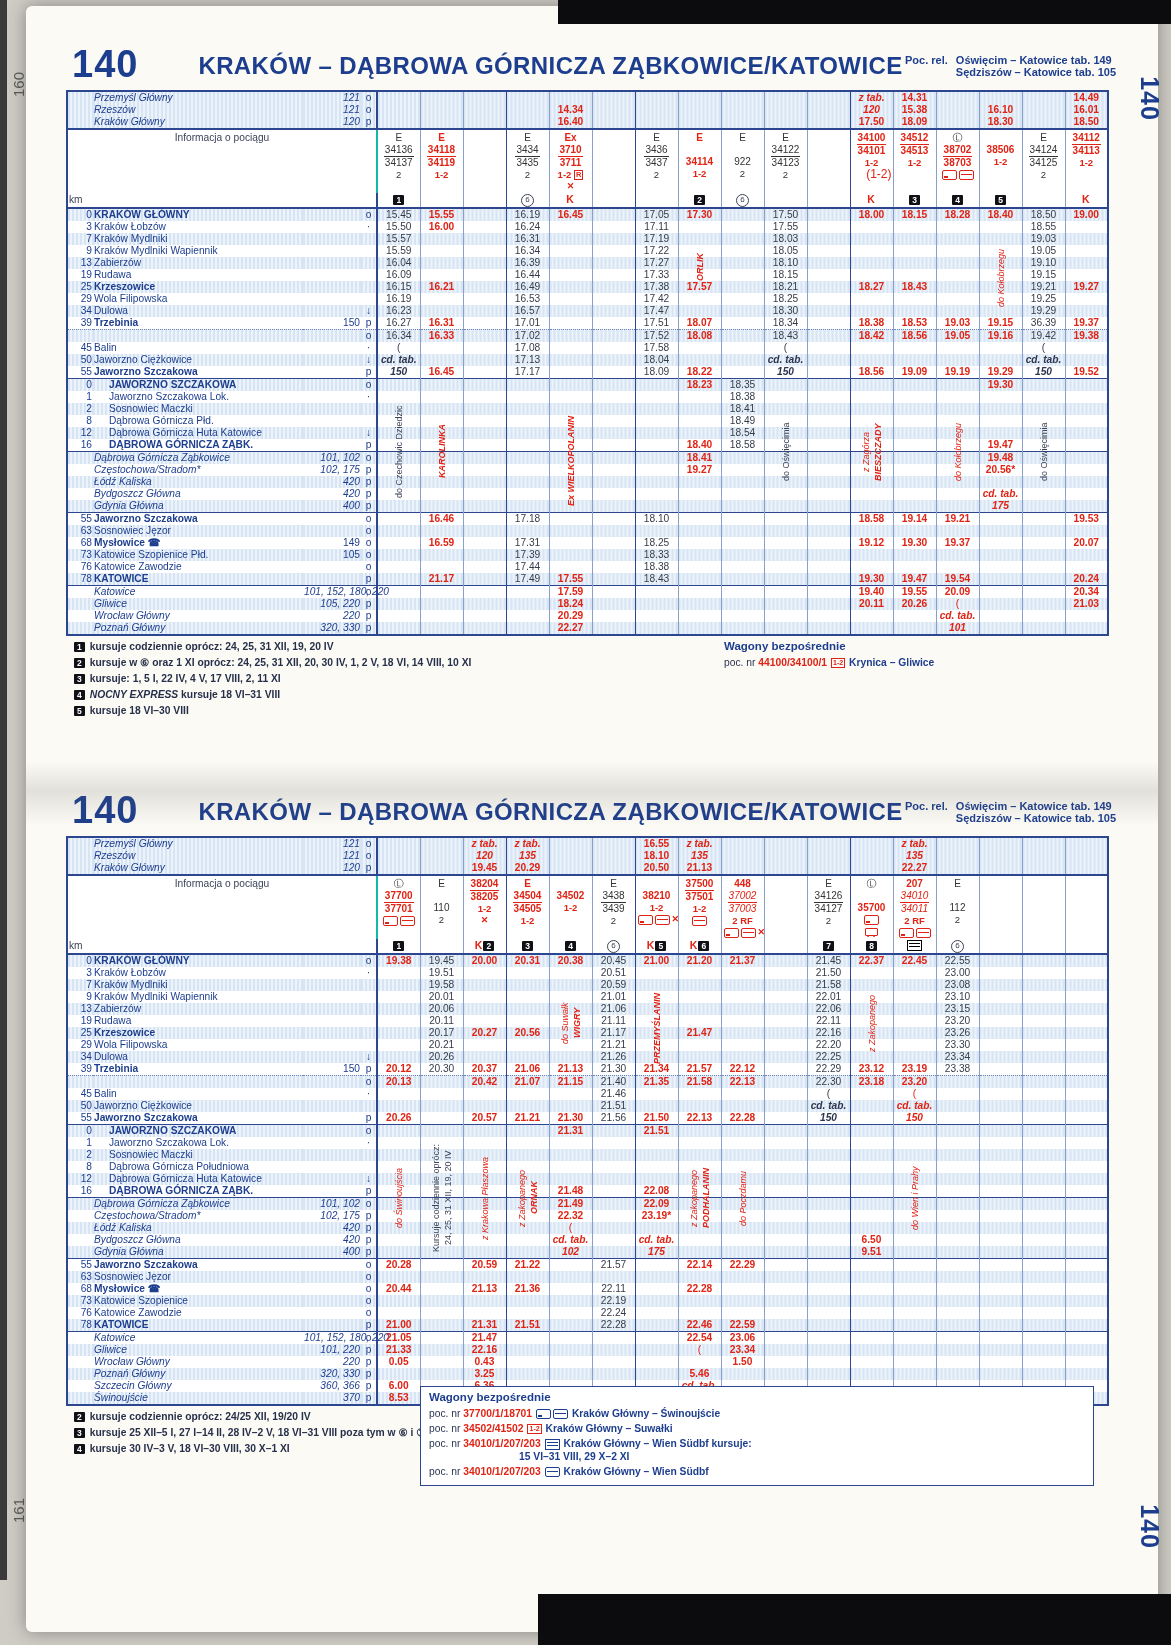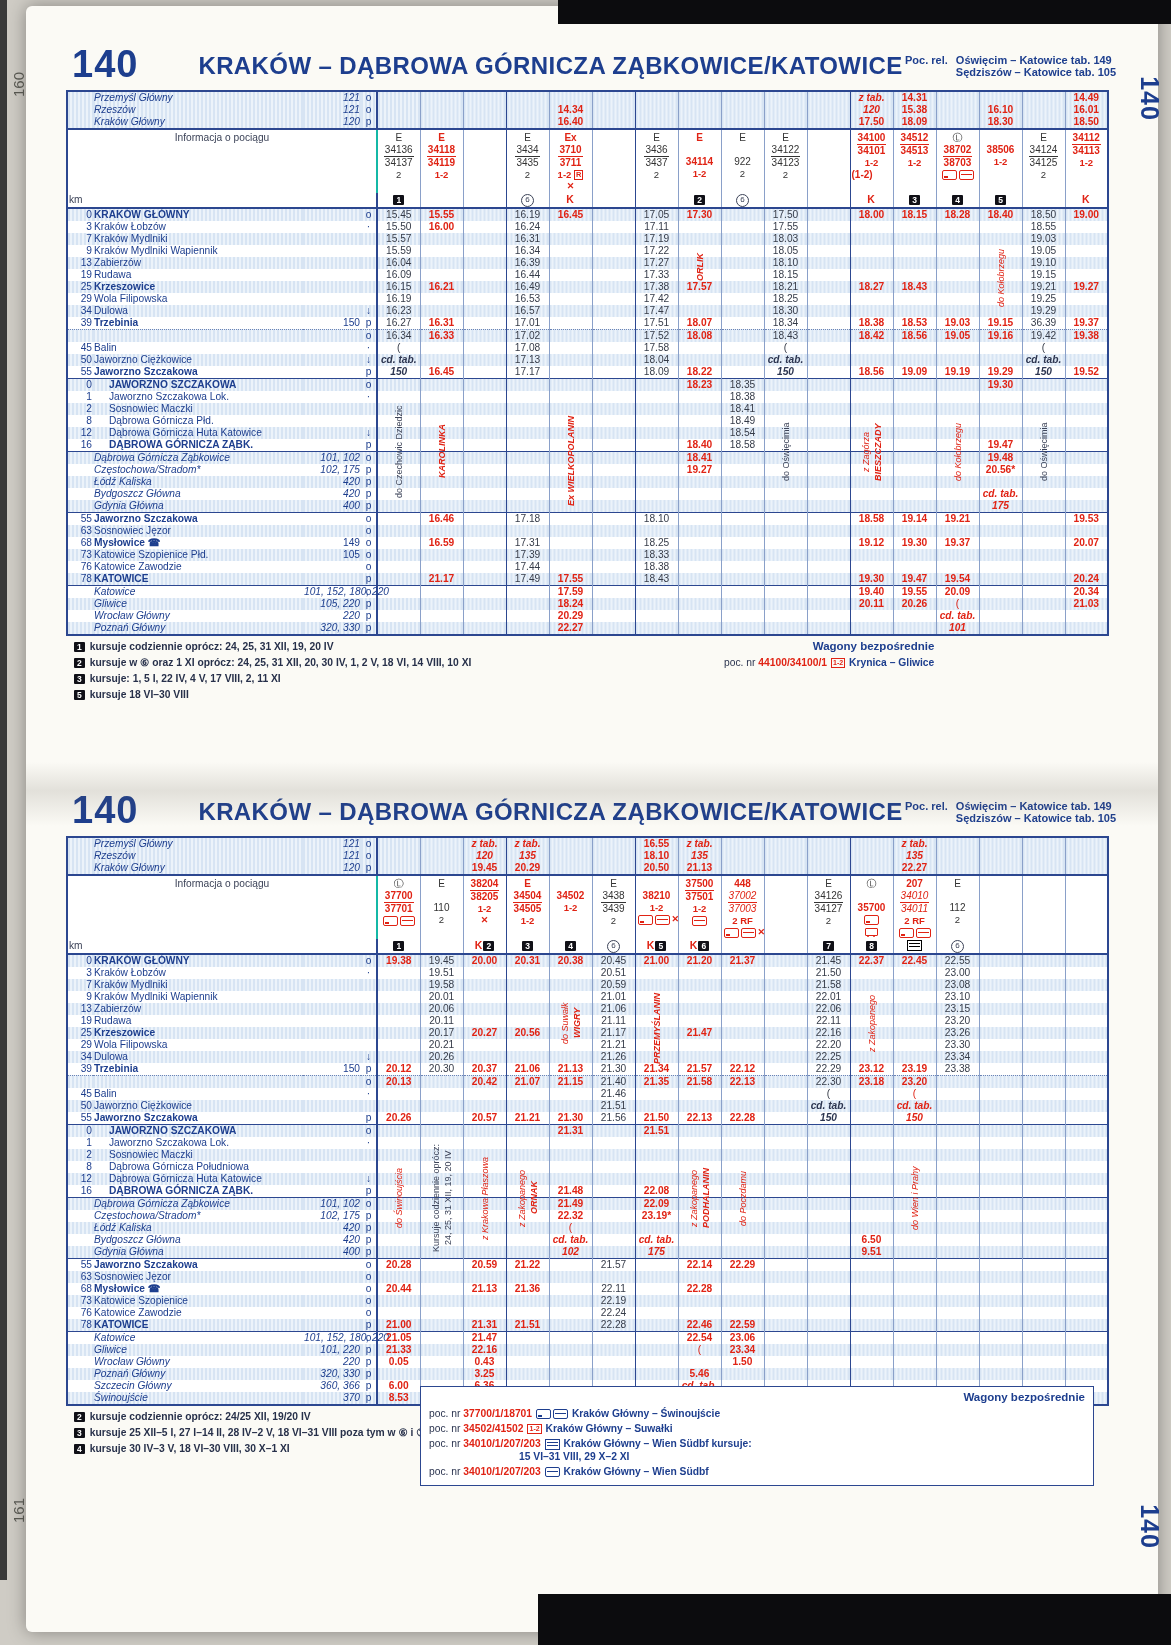--- a/index.html
+++ b/index.html
@@ -56,21 +56,21 @@
   .ih{text-align:center;color:#333;font-size:10px;min-height:12px}
   .ih.red{color:#e02314;font-weight:bold}
   .in1,.in2{text-align:center;color:#333;font-size:10px;line-height:12px;min-height:12px}
   .in1 .u{border-bottom:1px solid currentColor;display:inline-block;padding:0 1px}
   .in1.red,.in2.red{color:#e02314;font-weight:bold}
   .in1.it,.in2.it{font-style:italic;font-weight:normal}
   .icls{text-align:center;color:#333;font-size:9.5px;min-height:11px}
   .icls.red{color:#e02314;font-weight:bold}
   .iics{text-align:center;color:#333;min-height:11px}
   .iics.red{color:#e02314}
-  .iex{text-align:left;font-size:10px;color:#e02314;font-weight:bold}
+  .iex{text-align:right;font-size:12px;color:#e02314;font-weight:normal}
   .rbox{border:1px solid currentColor;font-size:7.5px;padding:0 1px;display:inline-block;line-height:8px;vertical-align:1px}
   .mtd{text-align:center;vertical-align:middle}
   .mbox{display:inline-block;background:#101017;color:#fff;font-size:8.5px;font-weight:bold;padding:0 3px;line-height:10.5px;border-radius:1px}
   .mK{color:#e02314;font-weight:bold;font-size:10.5px;margin-right:1px}
   .mcirc{display:inline-block;width:11px;height:11px;border:1px solid #3c4358;border-radius:50%;font-size:8px;line-height:10px;text-align:center;color:#3c4358}
   .vert{position:absolute;top:3px;left:0;right:0;display:flex;justify-content:center;gap:2px;z-index:4;pointer-events:none}
   .vert span{writing-mode:vertical-rl;transform:rotate(180deg);font-size:9px;line-height:10px;white-space:nowrap}
   .vk span{color:#3c4358}
   .vr span{color:#e02314;font-style:italic}
   .vrb span{color:#e02314;font-style:italic}
@@ -85,21 +85,21 @@
   .ic-car::after{content:"";position:absolute;left:1px;bottom:-2px;width:2px;height:2px;background:currentColor;border-radius:50%;box-shadow:6px 0 0 currentColor}
   .ic-restaurant{font-size:9px;font-weight:bold;color:#e02314}
   .ic-c12box{font-size:7px;border:1px solid currentColor;padding:0 1px;line-height:8px;color:#e02314;font-weight:bold}
   .footrow{display:flex;margin-top:4px;padding-left:8px}
   .fn{font-size:10.3px;color:#27304a;font-weight:bold;margin-bottom:3px;line-height:13px}
   .fn .mbox{margin-right:5px}
   .fnpre{font-style:italic;font-weight:bold;color:#27304a}
   .fncol{width:620px}
   .fncol2{width:420px}
   .wag{margin-left:30px}
-  .wag-title{font-size:11.5px;font-weight:bold;color:#1d3e8e;text-align:right;margin-bottom:4px}
+  .wag-title{font-size:11.5px;font-weight:bold;color:#1d3e8e;text-align:left;margin-bottom:4px}
   .wl{font-size:10.3px;color:#1d3e8e;font-weight:bold;margin-bottom:2px;line-height:13px}
   .wpre{font-weight:normal;color:#2c3550}
   .wnr{color:#e02314;font-weight:bold;margin-right:3px}
   .wrel{color:#1d3e8e;font-weight:bold}
   .wcont{padding-left:90px;font-weight:bold;color:#1d3e8e}
   .wag2{position:absolute;right:24px;top:600px;width:656px;background:#fff;border:1px solid #2c4790;padding:4px 8px 5px;z-index:5}
 </style>
 </head>
 <body>
 
@@ -1172,20 +1172,21 @@
               <td class="tc"></td>
             </tr>
           </tbody>
         </table>
       </div>
     <div class="footrow">
       <div id="fn1" class="fncol">
           <div class="fn"><span class="mbox">1</span><span class="fnt">kursuje codziennie oprócz: 24, 25, 31 XII, 19, 20 IV</span></div>
           <div class="fn"><span class="mbox">2</span><span class="fnt">kursuje w ⑥ oraz 1 XI oprócz: 24, 25, 31 XII, 20, 30 IV, 1, 2 V, 18 VI, 14 VIII, 10 XI</span></div>
           <div class="fn"><span class="mbox">3</span><span class="fnt">kursuje: 1, 5 I, 22 IV, 4 V, 17 VIII, 2, 11 XI</span></div>
+          <div class="fn"><span class="mbox">4</span><span class="fnpre">NOCNY EXPRESS </span><span class="fnt">kursuje 18 VI–31 VIII</span></div>
           <div class="fn"><span class="mbox">5</span><span class="fnt">kursuje 18 VI–30 VIII</span></div>
         </div>
       <div class="wag">
         <div class="wag-title">Wagony bezpośrednie</div>
         <div id="wagl1">
             <div class="wl"><span class="wpre">poc. nr </span><span class="wnr">44100/34100/1</span><span class="ic ic-c12box">1-2</span><span class="wrel"> Krynica – Gliwice</span></div>
           </div>
       </div>
     </div>
   </section>

